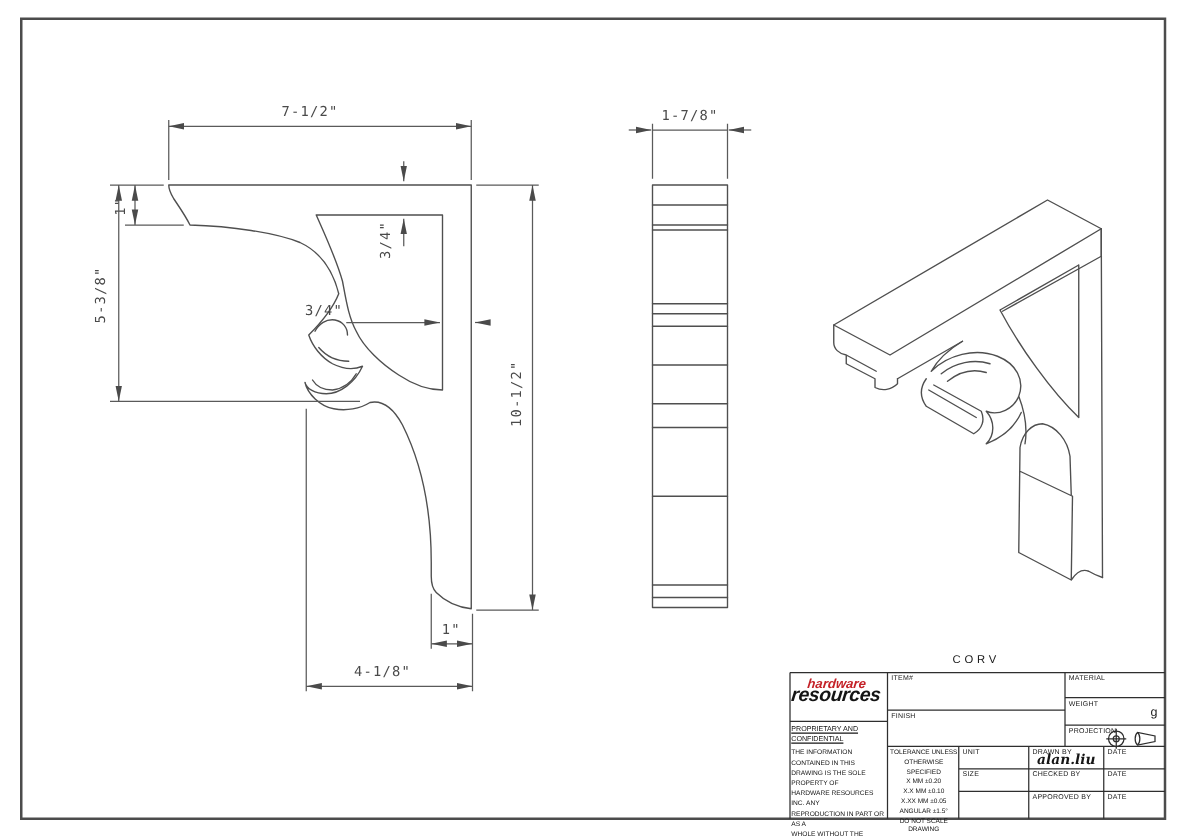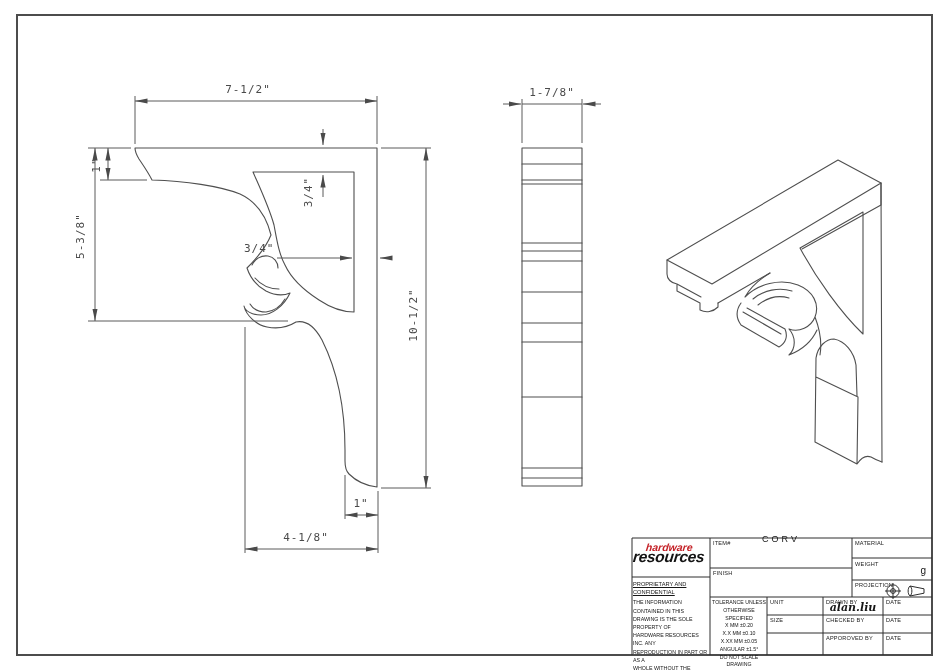--- a/index.html
+++ b/index.html
@@ -157,21 +157,21 @@
   <div class="pre">THE INFORMATION CONTAINED IN THIS
 DRAWING IS THE SOLE PROPERTY OF
 HARDWARE RESOURCES INC.  ANY
 REPRODUCTION IN PART OR AS A
 WHOLE  WITHOUT THE WRITTEN
 PERMISSION OF HARDWARE
 RESOURCES INC  IS PROHIBITED</div>
 </div>
 
 <div class="abs lbl" style="left:713px;top:540px;">ITEM#</div>
-<div class="abs item-val" style="left:710px;top:534px;">CORV</div>
+<div class="abs item-val" style="left:710px;top:522px;">CORV</div>
 <div class="abs lbl" style="left:713px;top:570px;">FINISH</div>
 <div class="abs lbl" style="left:855px;top:540px;">MATERIAL</div>
 <div class="abs lbl" style="left:855px;top:561px;">WEIGHT</div>
 <div class="abs wv" style="left:852px;top:565px;">g</div>
 <div class="abs lbl" style="left:855px;top:582px;">PROJECTION</div>
 
 <div class="abs tol pre" style="left:711px;top:599px;">TOLERANCE UNLESS
 OTHERWISE SPECIFIED
 X  MM  ±0.20
 X.X  MM  ±0.10

